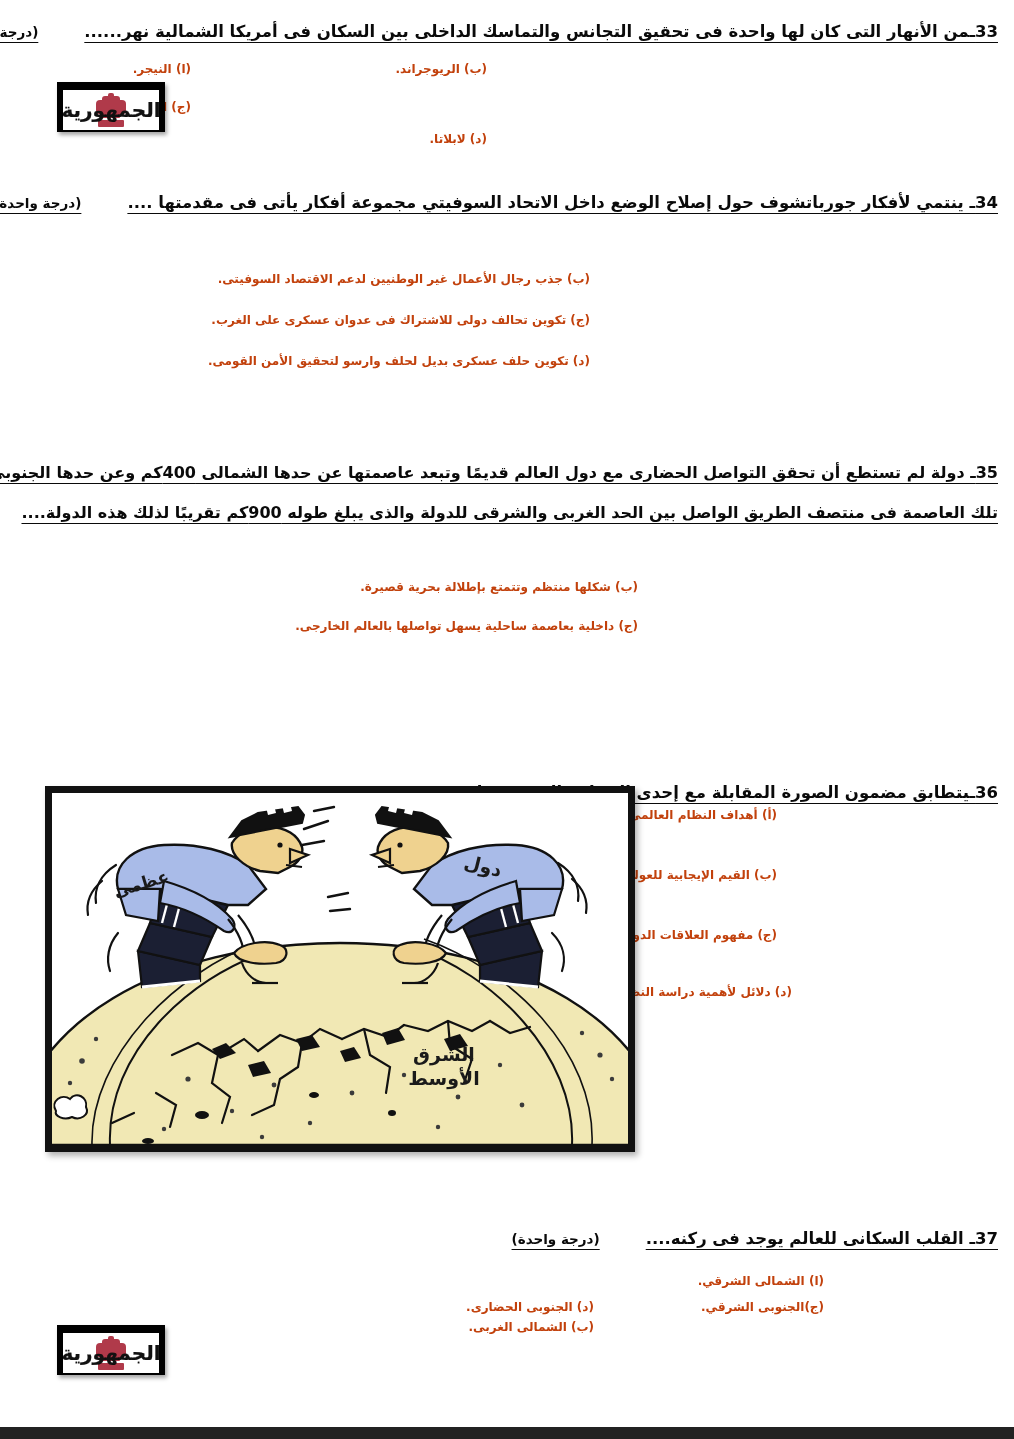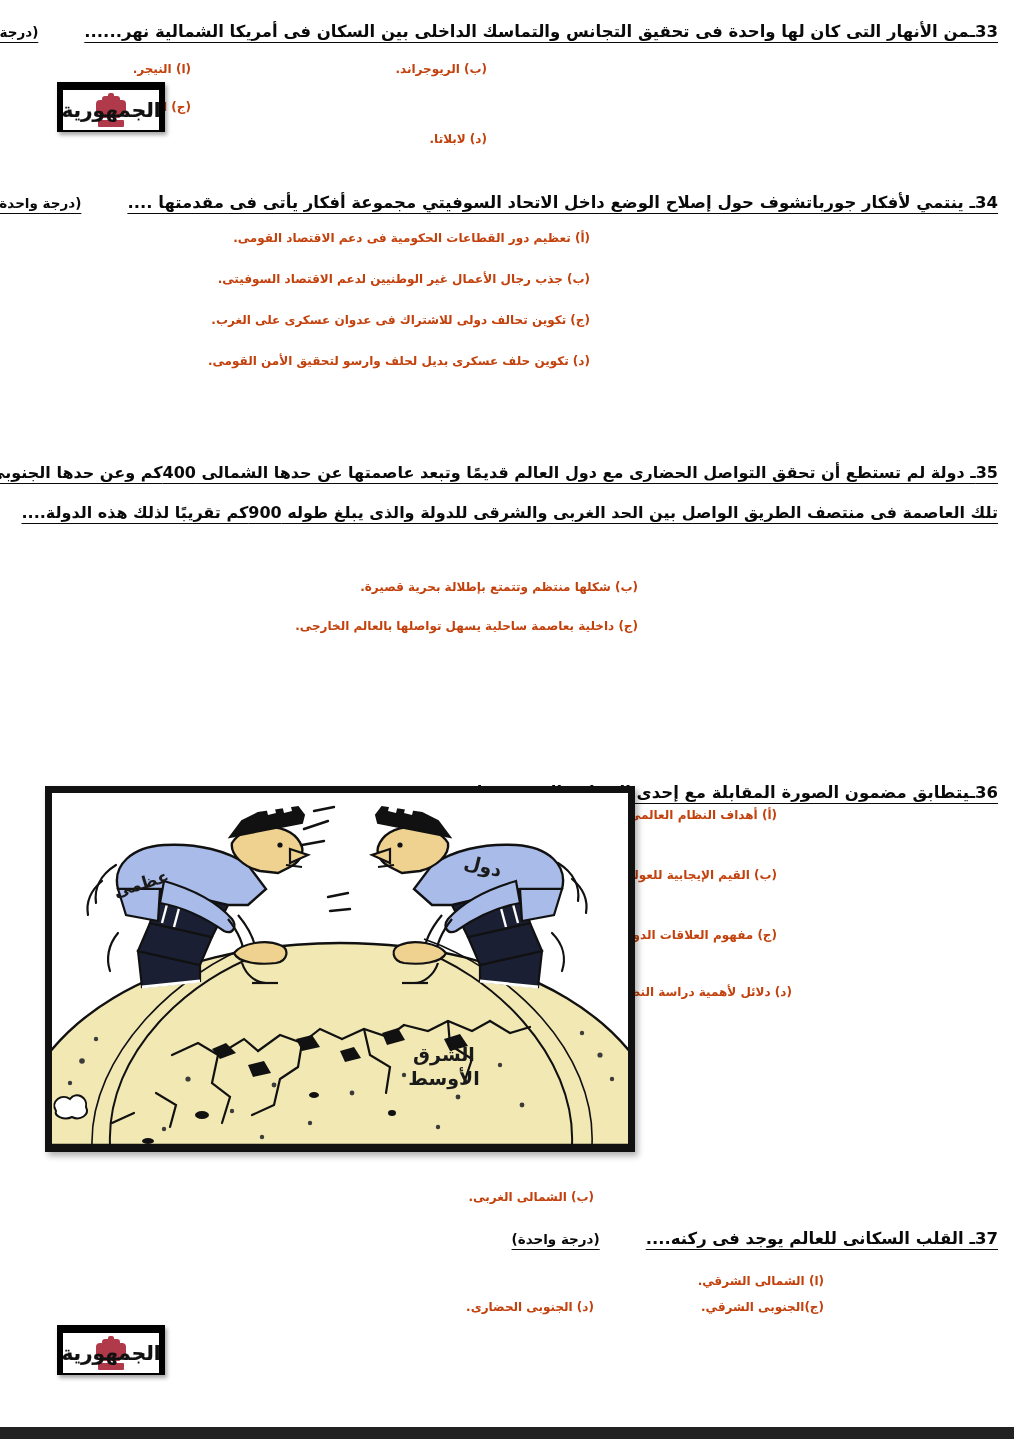--- a/index.html
+++ b/index.html
@@ -194,23 +194,20 @@
         <div class="base"></div>
       </div>
       <span class="wm-text">الجمهورية</span>
     </div>
   </div>
 
   <div class="q-stem" style="top:193px; right:16px;">
     <span>34ـ ينتمي لأفكار جورباتشوف حول إصلاح الوضع داخل الاتحاد السوفيتي مجموعة أفكار يأتى فى مقدمتها ....</span><span class="gap-lg"></span><span class="marks">(درجة واحدة)</span>
   </div>
 
-  <div class="opt" style="top:231px; right:424px;">
-    <span>(أ) تعظيم دور القطاعات الحكومية فى دعم الاقتصاد القومى.</span>
-  </div>
   <div class="opt" style="top:272px; right:424px;">
     <span>(ب) جذب رجال الأعمال غير الوطنيين لدعم الاقتصاد السوفيتى.</span>
   </div>
   <div class="opt" style="top:313px; right:424px;">
     <span>(ج) تكوين تحالف دولى للاشتراك فى عدوان عسكرى على الغرب.</span>
   </div>
   <div class="opt" style="top:354px; right:424px;">
     <span>(د) تكوين حلف عسكرى بديل لحلف وارسو لتحقيق الأمن القومى.</span>
   </div>
 
@@ -413,21 +410,21 @@
     </svg>
   </div>
 
   <div class="q-stem" style="top:1229px; right:16px;">
     <span>37ـ القلب السكانى للعالم يوجد فى ركنه....</span><span class="gap-lg"></span><span class="marks">(درجة واحدة)</span>
   </div>
 
   <div class="opt" style="top:1274px; right:190px;">
     <span>(ا) الشمالى الشرقي.</span>
   </div>
-  <div class="opt" style="top:1190px; right:420px;">
+  <div class="opt" style="top:1320px; right:420px;">
     <span>(ب) الشمالى الغربى.</span>
   </div>
   <div class="opt" style="top:1300px; right:190px;">
     <span>(ج)الجنوبى الشرقي.</span>
   </div>
   <div class="opt" style="top:1300px; right:420px;">
     <span>(د) الجنوبى الحضارى.</span>
   </div>
 
   <div class="watermark" style="left:57px; top:1325px;">

